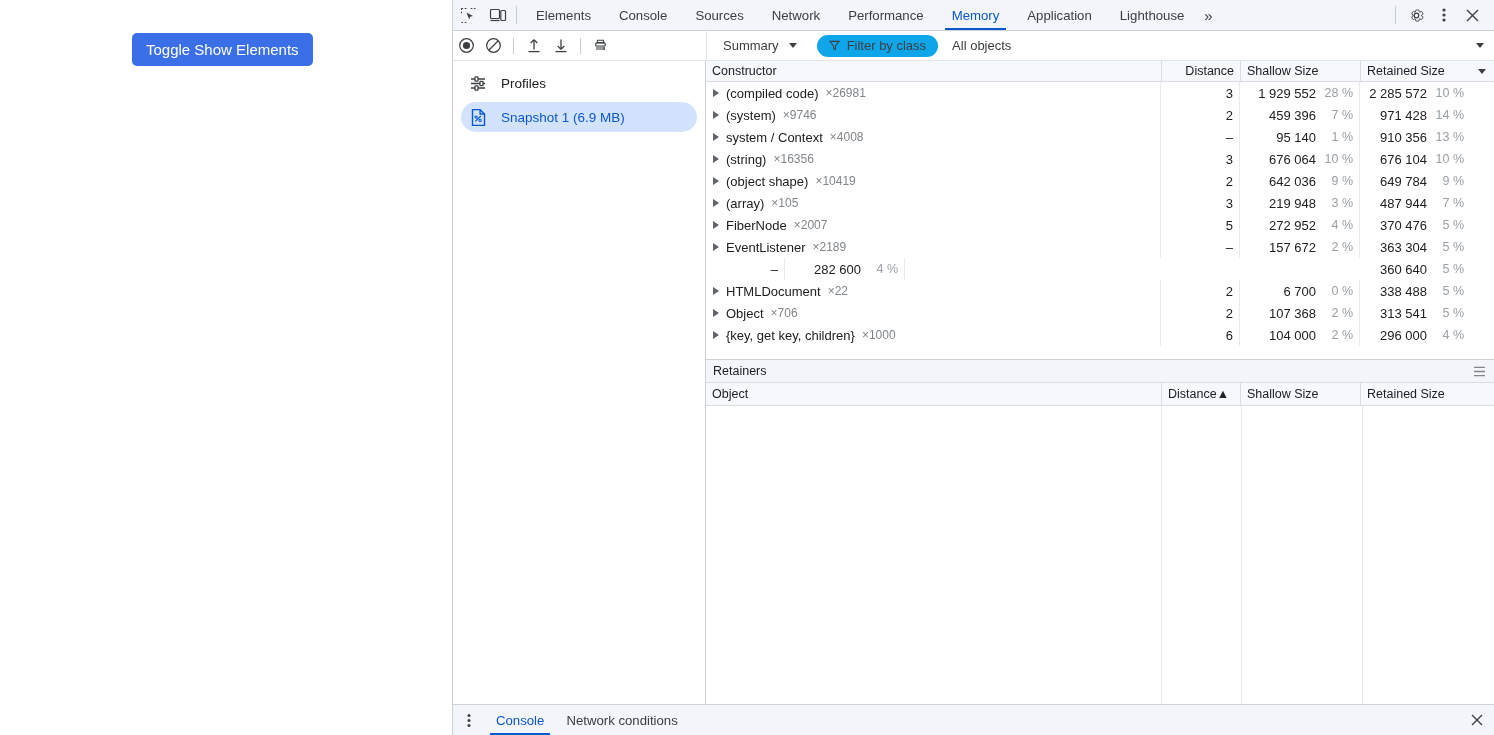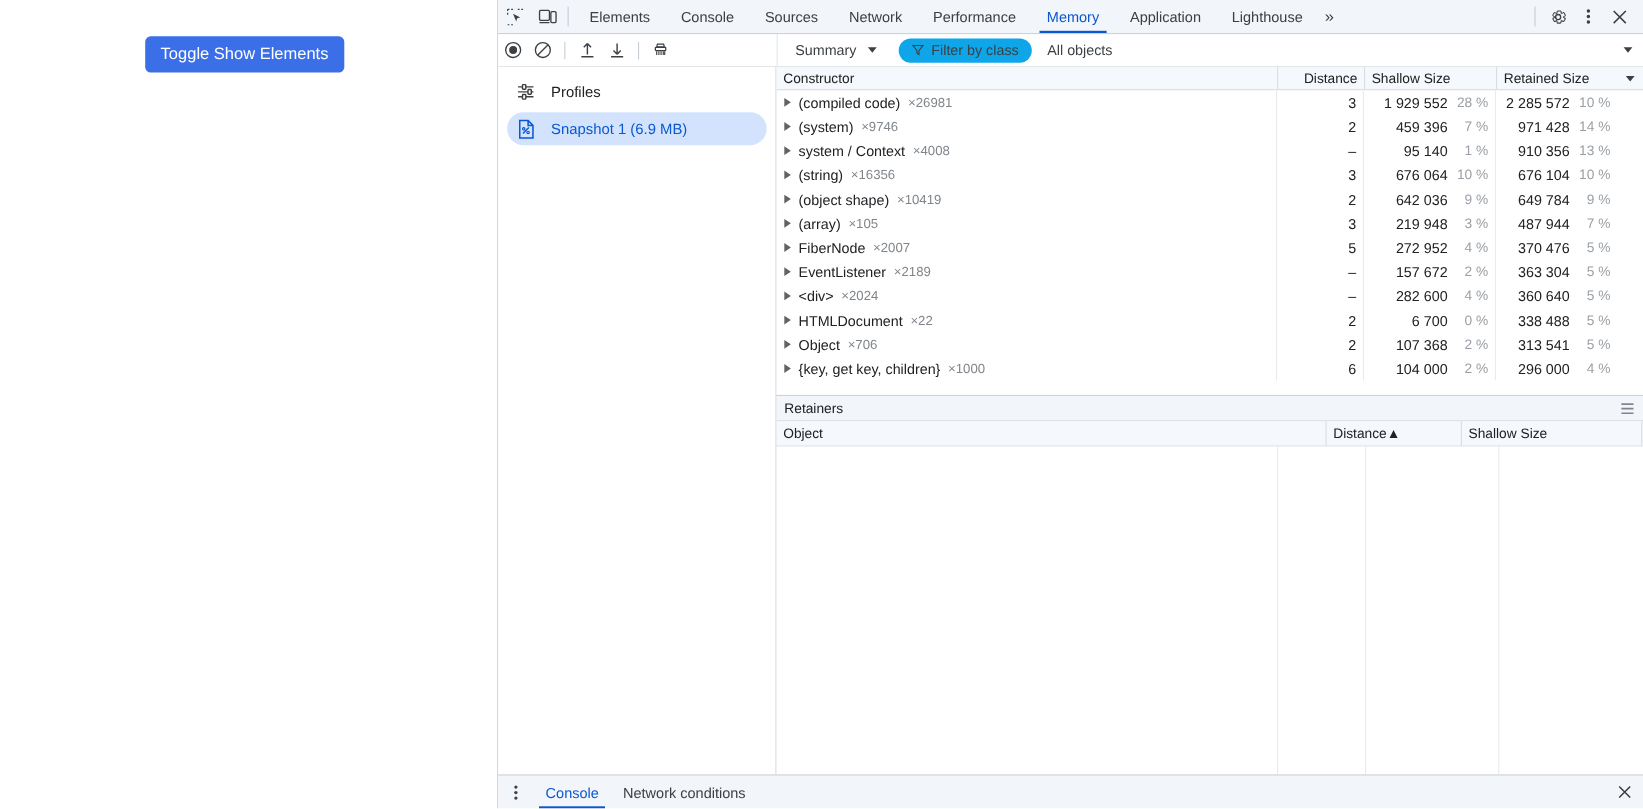--- a/index.html
+++ b/index.html
@@ -166,21 +166,21 @@
     display: flex; align-items: center; justify-content: space-between;
     padding: 0 8px 0 7px; font-size: 12.5px; color: #202124;
     border-bottom: 1px solid #d9dde2;
   }
   .ret-head {
     display: flex; height: 23px; min-height: 23px;
     background: #f5f8fc; border-bottom: 1px solid #d9dde2;
     font-size: 12.5px; color: #202124;
   }
   .ret-head .cell { display: flex; align-items: center; height: 100%; }
-  .ret-head .cell + .cell { border-left: 1px solid #d9dde2; margin-left: 44px; }
+  .ret-head .cell + .cell { border-left: 1px solid #d9dde2; }
   .r-object { width: 455px; flex: 0 0 455px; padding-left: 6px; }
   .r-distance { width: 79px; flex: 0 0 79px; padding-left: 6px; }
   .r-shallow { width: 120px; flex: 0 0 120px; padding-left: 6px; }
   .r-retained { flex: 1; padding-left: 6px; }
   #ret-body { flex: 1; display: flex; background: #fff; }
   #ret-body .vline { width: 1px; background: #e8ebee; }
   #ret-c1 { width: 455px; flex: 0 0 455px; }
   #ret-c2 { width: 79px; flex: 0 0 79px; }
   #ret-c3 { width: 120px; flex: 0 0 120px; }
 
@@ -493,25 +493,20 @@
                 <div class="cs">
                   <span class="num">157 672</span>
                   <span class="pct">2 %</span>
                 </div>
                 <div class="cr">
                   <span class="num">363 304</span>
                   <span class="pct">5 %</span>
                 </div>
               </div>
               <div class="row">
-                <div class="cc">
-                  <span class="tri"></span>
-                  <span class="cname">&lt;div&gt;</span>
-                  <span class="ccount">×2024</span>
-                </div>
                 <div class="cd num">–</div>
                 <div class="cs">
                   <span class="num">282 600</span>
                   <span class="pct">4 %</span>
                 </div>
                 <div class="cr">
                   <span class="num">360 640</span>
                   <span class="pct">5 %</span>
                 </div>
               </div>

